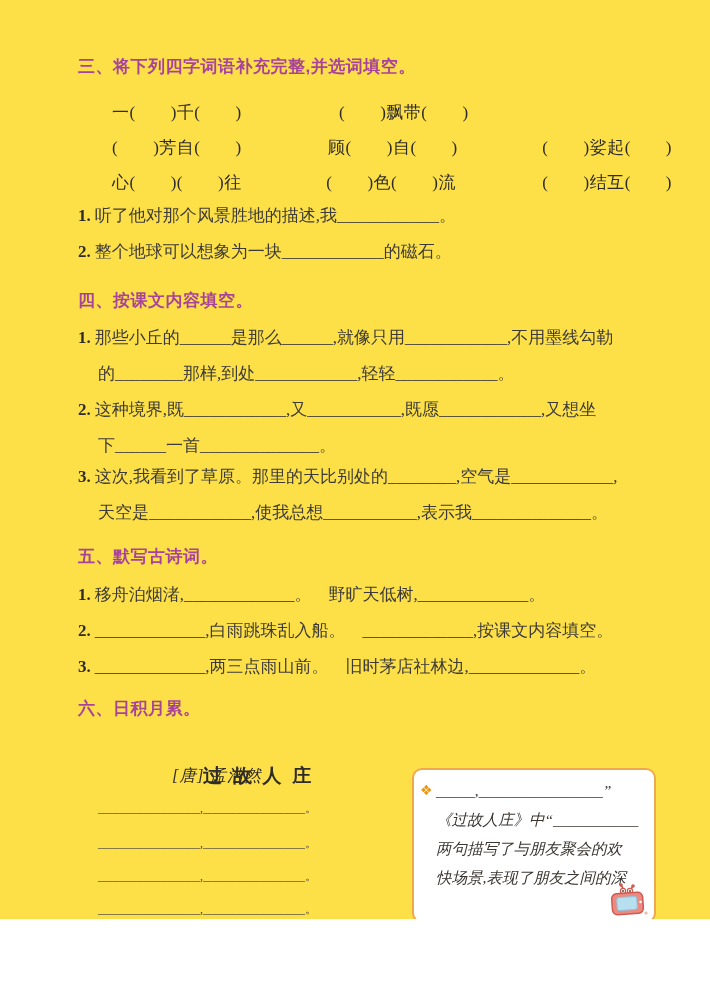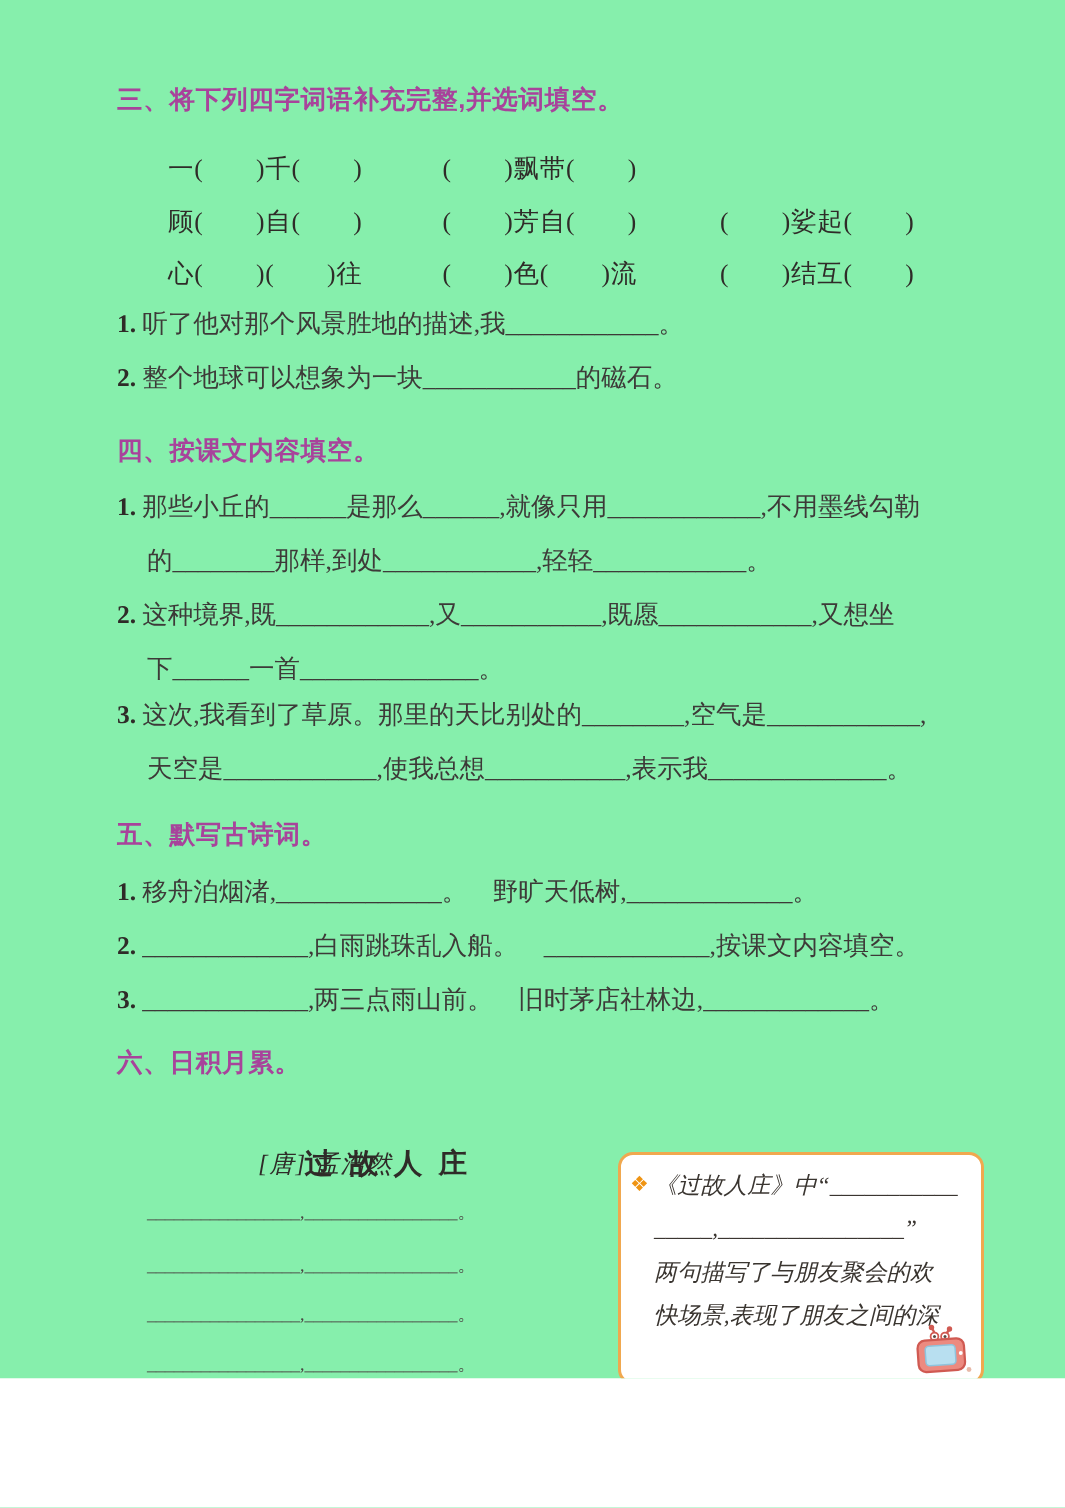--- a/index.html
+++ b/index.html
@@ -1,32 +1,32 @@
 <!DOCTYPE html>
 <html><head>
 <meta charset="utf-8">
 <style>
   html,body{margin:0;padding:0;background:#ffffff;}
   #page{
     position:relative;
     width:710px;height:919px;
-    background:#86efac;
+    background:#fde047;
     font-family:"Liberation Serif","DejaVu Serif",serif;
     color:#2f2b28;
     overflow:hidden;
   }
   .sec-title{
     position:absolute;left:78px;
     font-family:"Liberation Sans","DejaVu Sans",sans-serif;
     font-weight:bold;font-size:17px;color:#a8439b;
     letter-spacing:0.5px;white-space:nowrap;
   }
   
   #word-grid{position:absolute;left:112px;top:95px;width:560px;font-size:17px;}
-  .wg-row{display:flex;height:35px;line-height:35px;}
+  .wg-row{display:flex;height:35px;line-height:35px;gap:44px;}
   .wg-c1{width:183px;}
   .wg-c2{width:185px;}
   .wg-c3{flex:1;}
   .wg-cell{white-space:nowrap;letter-spacing:0.5px;}
   
   .q{position:absolute;left:78px;width:565px;font-size:17px;line-height:36px;}
   .qnum{font-weight:bold;margin-right:4px;}
   .qline{padding-left:20px;white-space:nowrap;}
   .qline.first{padding-left:0;}
   .q .blankline{color:#3d3a38;}
@@ -59,22 +59,22 @@
 <div id="page">
 
   <div class="sec-title" style="top:55px">三、将下列四字词语补充完整,并选词填空。</div>
 
   <div id="word-grid">
     <div class="wg-row">
       <span class="wg-cell wg-c1">一(　　)千(　　)</span>
       <span class="wg-cell wg-c2">(　　)飘带(　　)</span>
     </div>
     <div class="wg-row">
+      <span class="wg-cell wg-c2">(　　)芳自(　　)</span>
       <span class="wg-cell wg-c1">顾(　　)自(　　)</span>
-      <span class="wg-cell wg-c2">(　　)芳自(　　)</span>
       <span class="wg-cell wg-c3">(　　)娑起(　　)</span>
     </div>
     <div class="wg-row">
       <span class="wg-cell wg-c1">心(　　)(　　)往</span>
       <span class="wg-cell wg-c2">(　　)色(　　)流</span>
       <span class="wg-cell wg-c3">(　　)结互(　　)</span>
     </div>
   </div>
 
   <div class="q" style="top:198px">
@@ -117,22 +117,22 @@
   <div id="poem-author">[唐] 孟浩然</div>
 
   <div class="poem-line" style="top:800px">_________________,_________________。</div>
   <div class="poem-line" style="top:835px">_________________,_________________。</div>
   <div class="poem-line" style="top:868px">_________________,_________________。</div>
   <div class="poem-line" style="top:901px">_________________,_________________。</div>
 
   <div id="note-box">
     <div id="note-content">
       <span id="note-bullet">❖</span>
+      <div class="note-line" style="padding-left:14px">_____,________________”</div>
       <div class="note-line">《过故人庄》中“___________</div>
-      <div class="note-line" style="padding-left:14px">_____,________________”</div>
       <div class="note-line">两句描写了与朋友聚会的欢</div>
       <div class="note-line">快场景,表现了朋友之间的深</div>
     </div>
     <svg id="tv-icon" width="40" height="36" viewBox="0 0 40 36">
       <line x1="16" y1="10" x2="12" y2="3" stroke="#d05a52" stroke-width="1.6"></line>
       <line x1="20" y1="10" x2="24" y2="4" stroke="#d05a52" stroke-width="1.6"></line>
       <circle cx="12" cy="3" r="1.8" fill="#d05a52"></circle>
       <circle cx="24" cy="4" r="1.8" fill="#d05a52"></circle>
       <circle cx="14" cy="9" r="2.6" fill="#ffffff" stroke="#d05a52" stroke-width="1.2"></circle>
       <circle cx="21" cy="9" r="2.6" fill="#ffffff" stroke="#d05a52" stroke-width="1.2"></circle>

